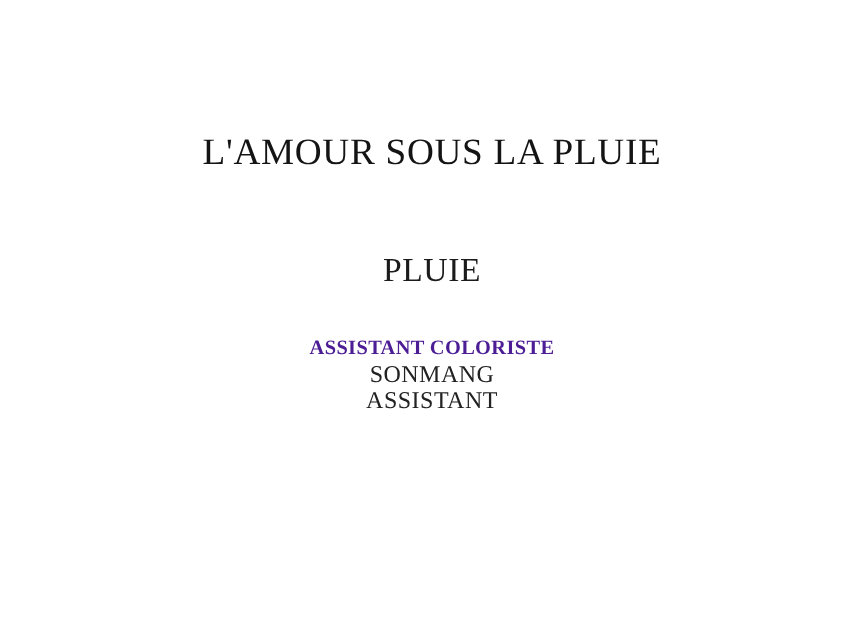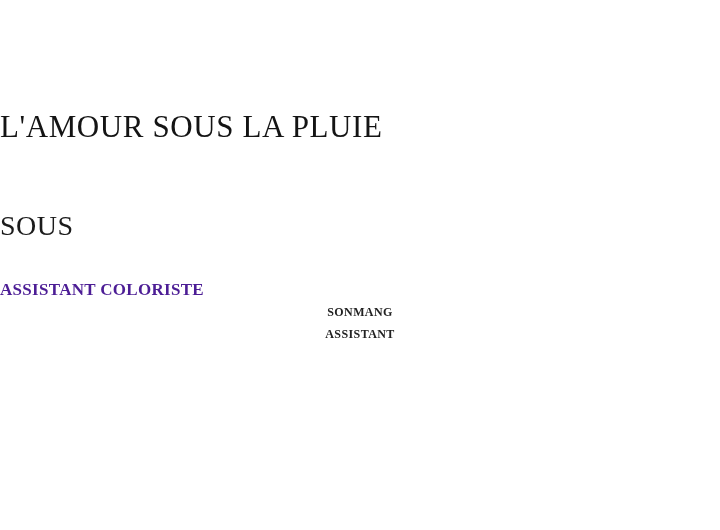--- a/index.html
+++ b/index.html
@@ -13,21 +13,21 @@
     height: 530px;
     background: #ffffff;
     overflow: hidden;
     font-family: "Liberation Serif", serif;
     color: #161616;
   }
   .center-line {
     position: absolute;
     left: 0;
     width: 720px;
-    text-align: left;
+    text-align: center;
     white-space: nowrap;
   }
   .title {
     top: 108px;
     font-size: 31px;
     line-height: 37px;
     letter-spacing: 0.6px;
     font-weight: 400;
     color: #141414;
   }
@@ -48,36 +48,36 @@
     color: #4c1d95;
   }
   .names {
     position: absolute;
     top: 301px;
     left: 0;
     width: 720px;
     text-align: center;
   }
   .name-line {
-    font-size: 12px;
+    font-size: 20px;
     line-height: 22px;
     letter-spacing: 0.4px;
-    font-weight: 700;
+    font-weight: 400;
     color: #222222;
     white-space: nowrap;
   }
 </style>
 </head>
 <body>
 
 <div class="page">
 
   <div class="center-line title">L'AMOUR SOUS LA PLUIE</div>
 
-  <div class="center-line author">SOUS</div>
+  <div class="center-line author">PLUIE</div>
 
   <div class="center-line role-heading">ASSISTANT COLORISTE</div>
 
   <div class="names">
     <div class="name-line">SONMANG</div>
     <div class="name-line">ASSISTANT</div>
   </div>
 
 </div>
 

